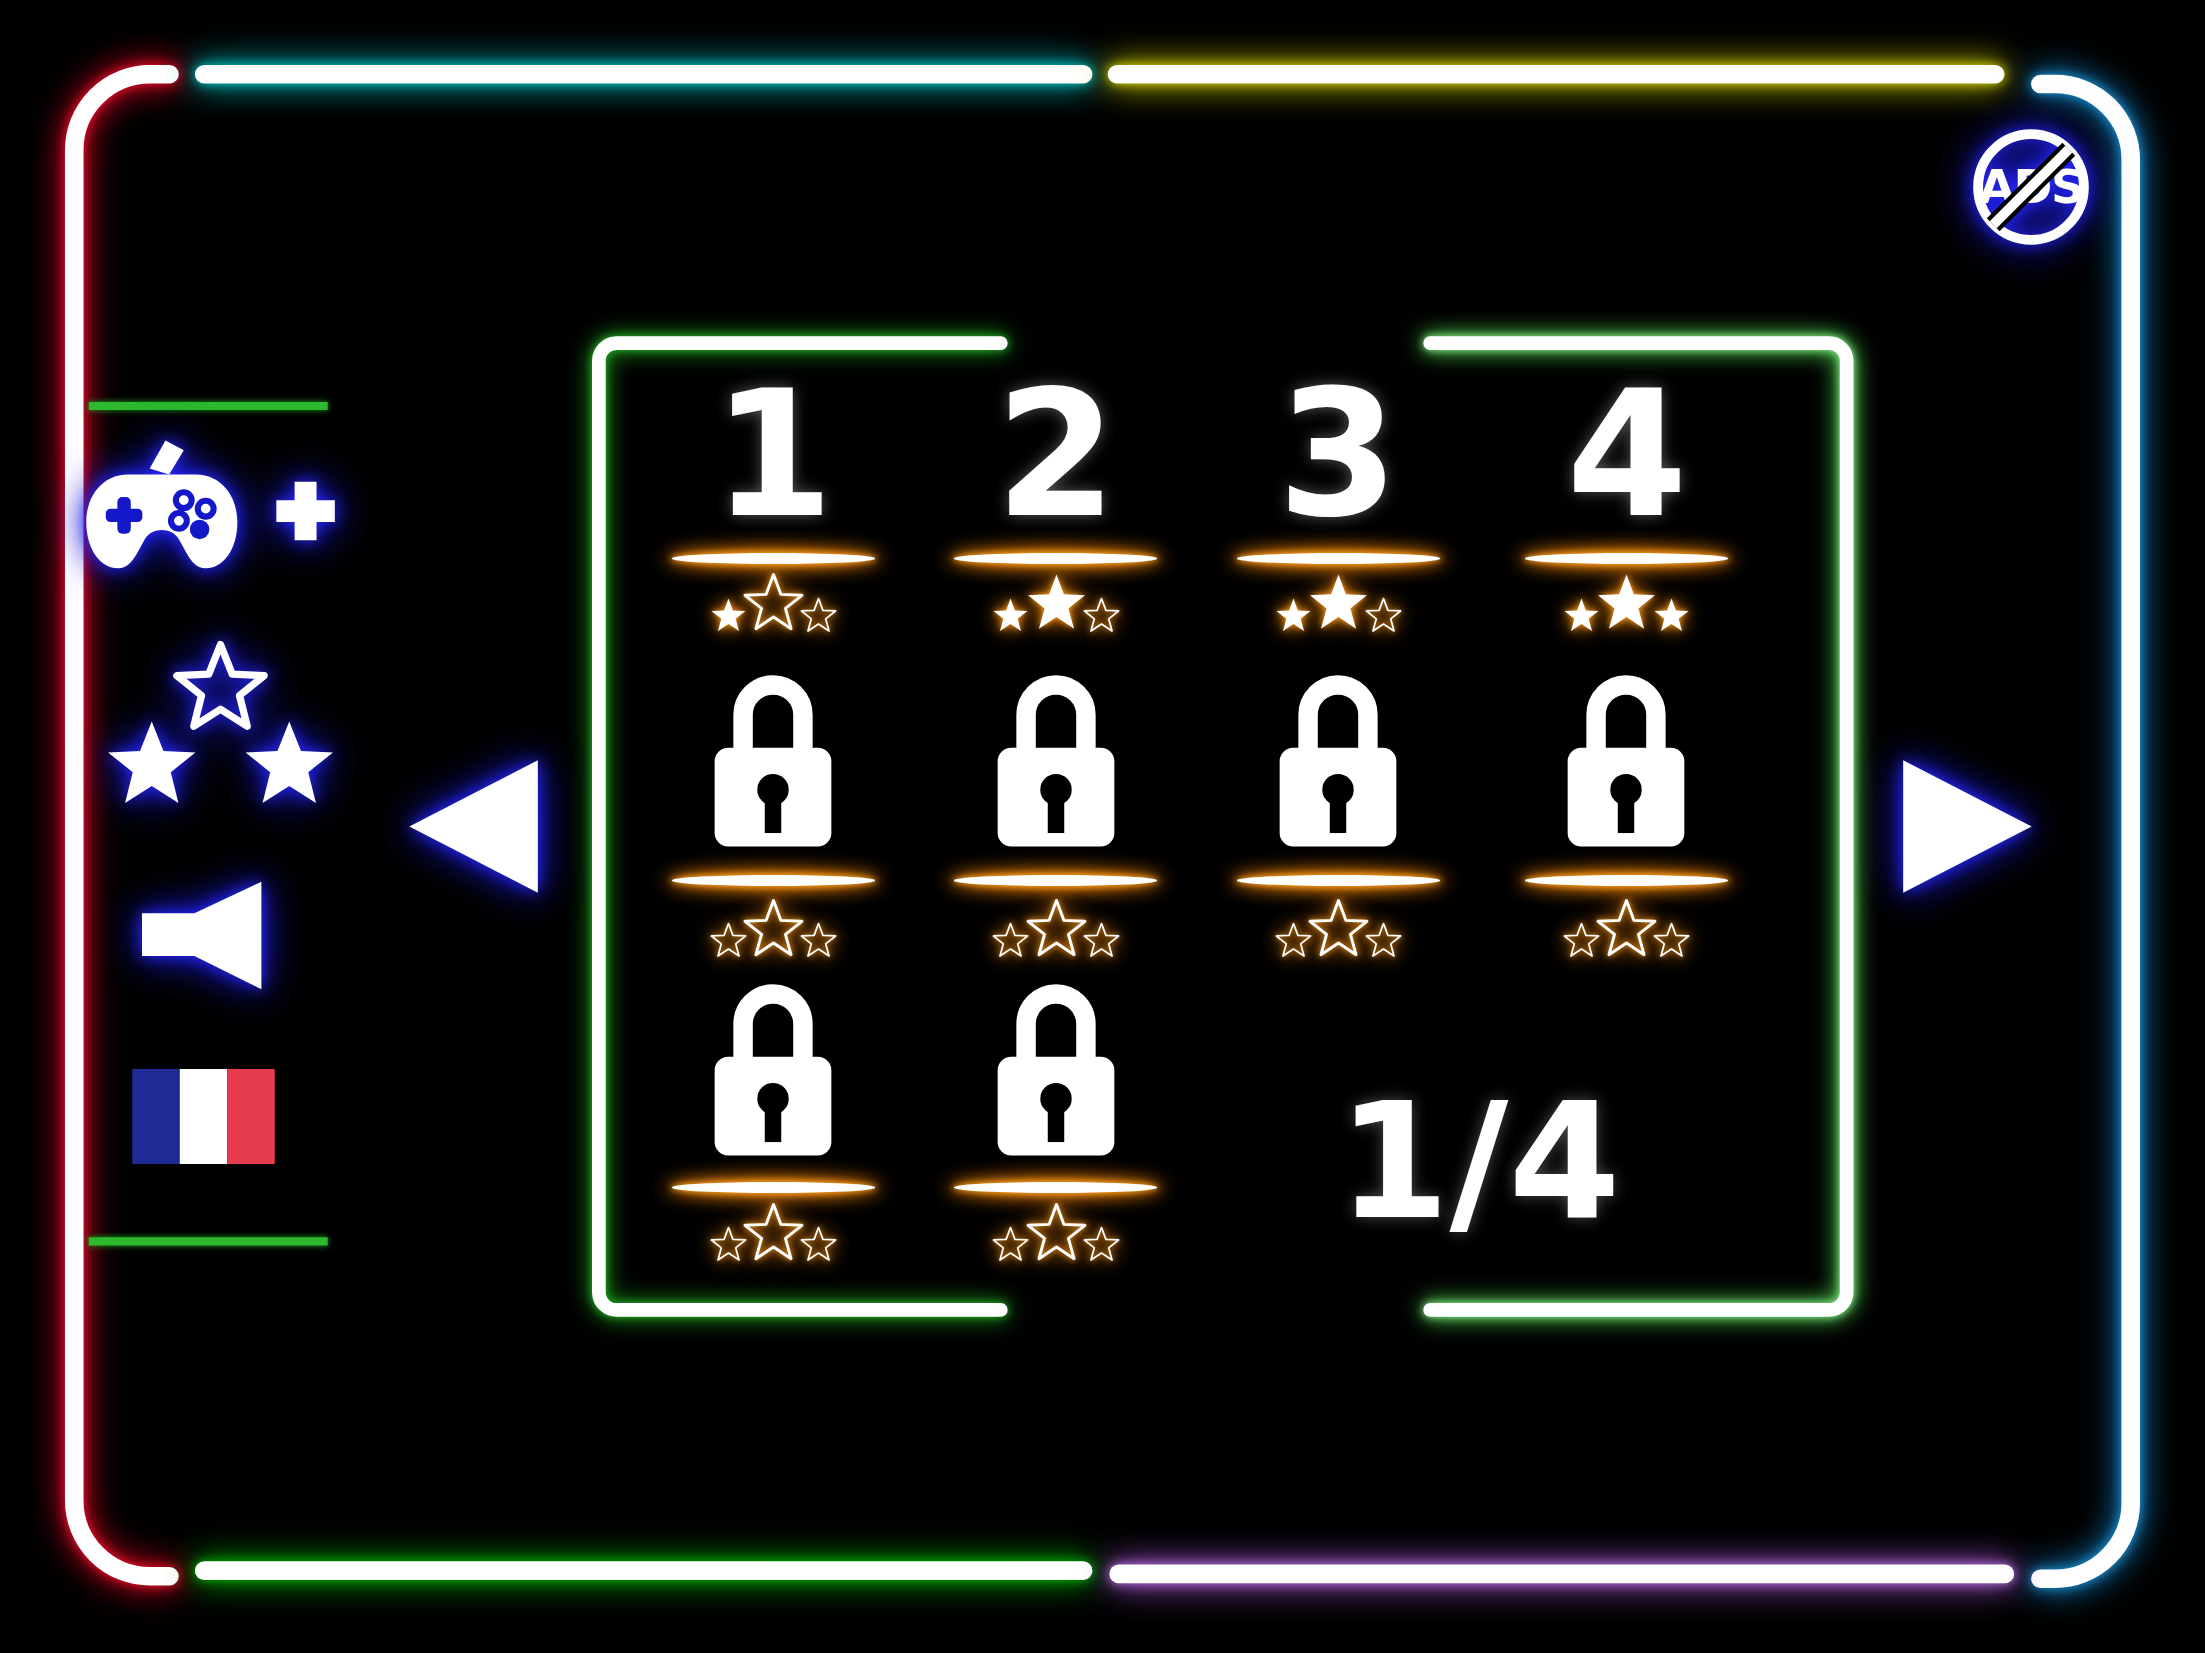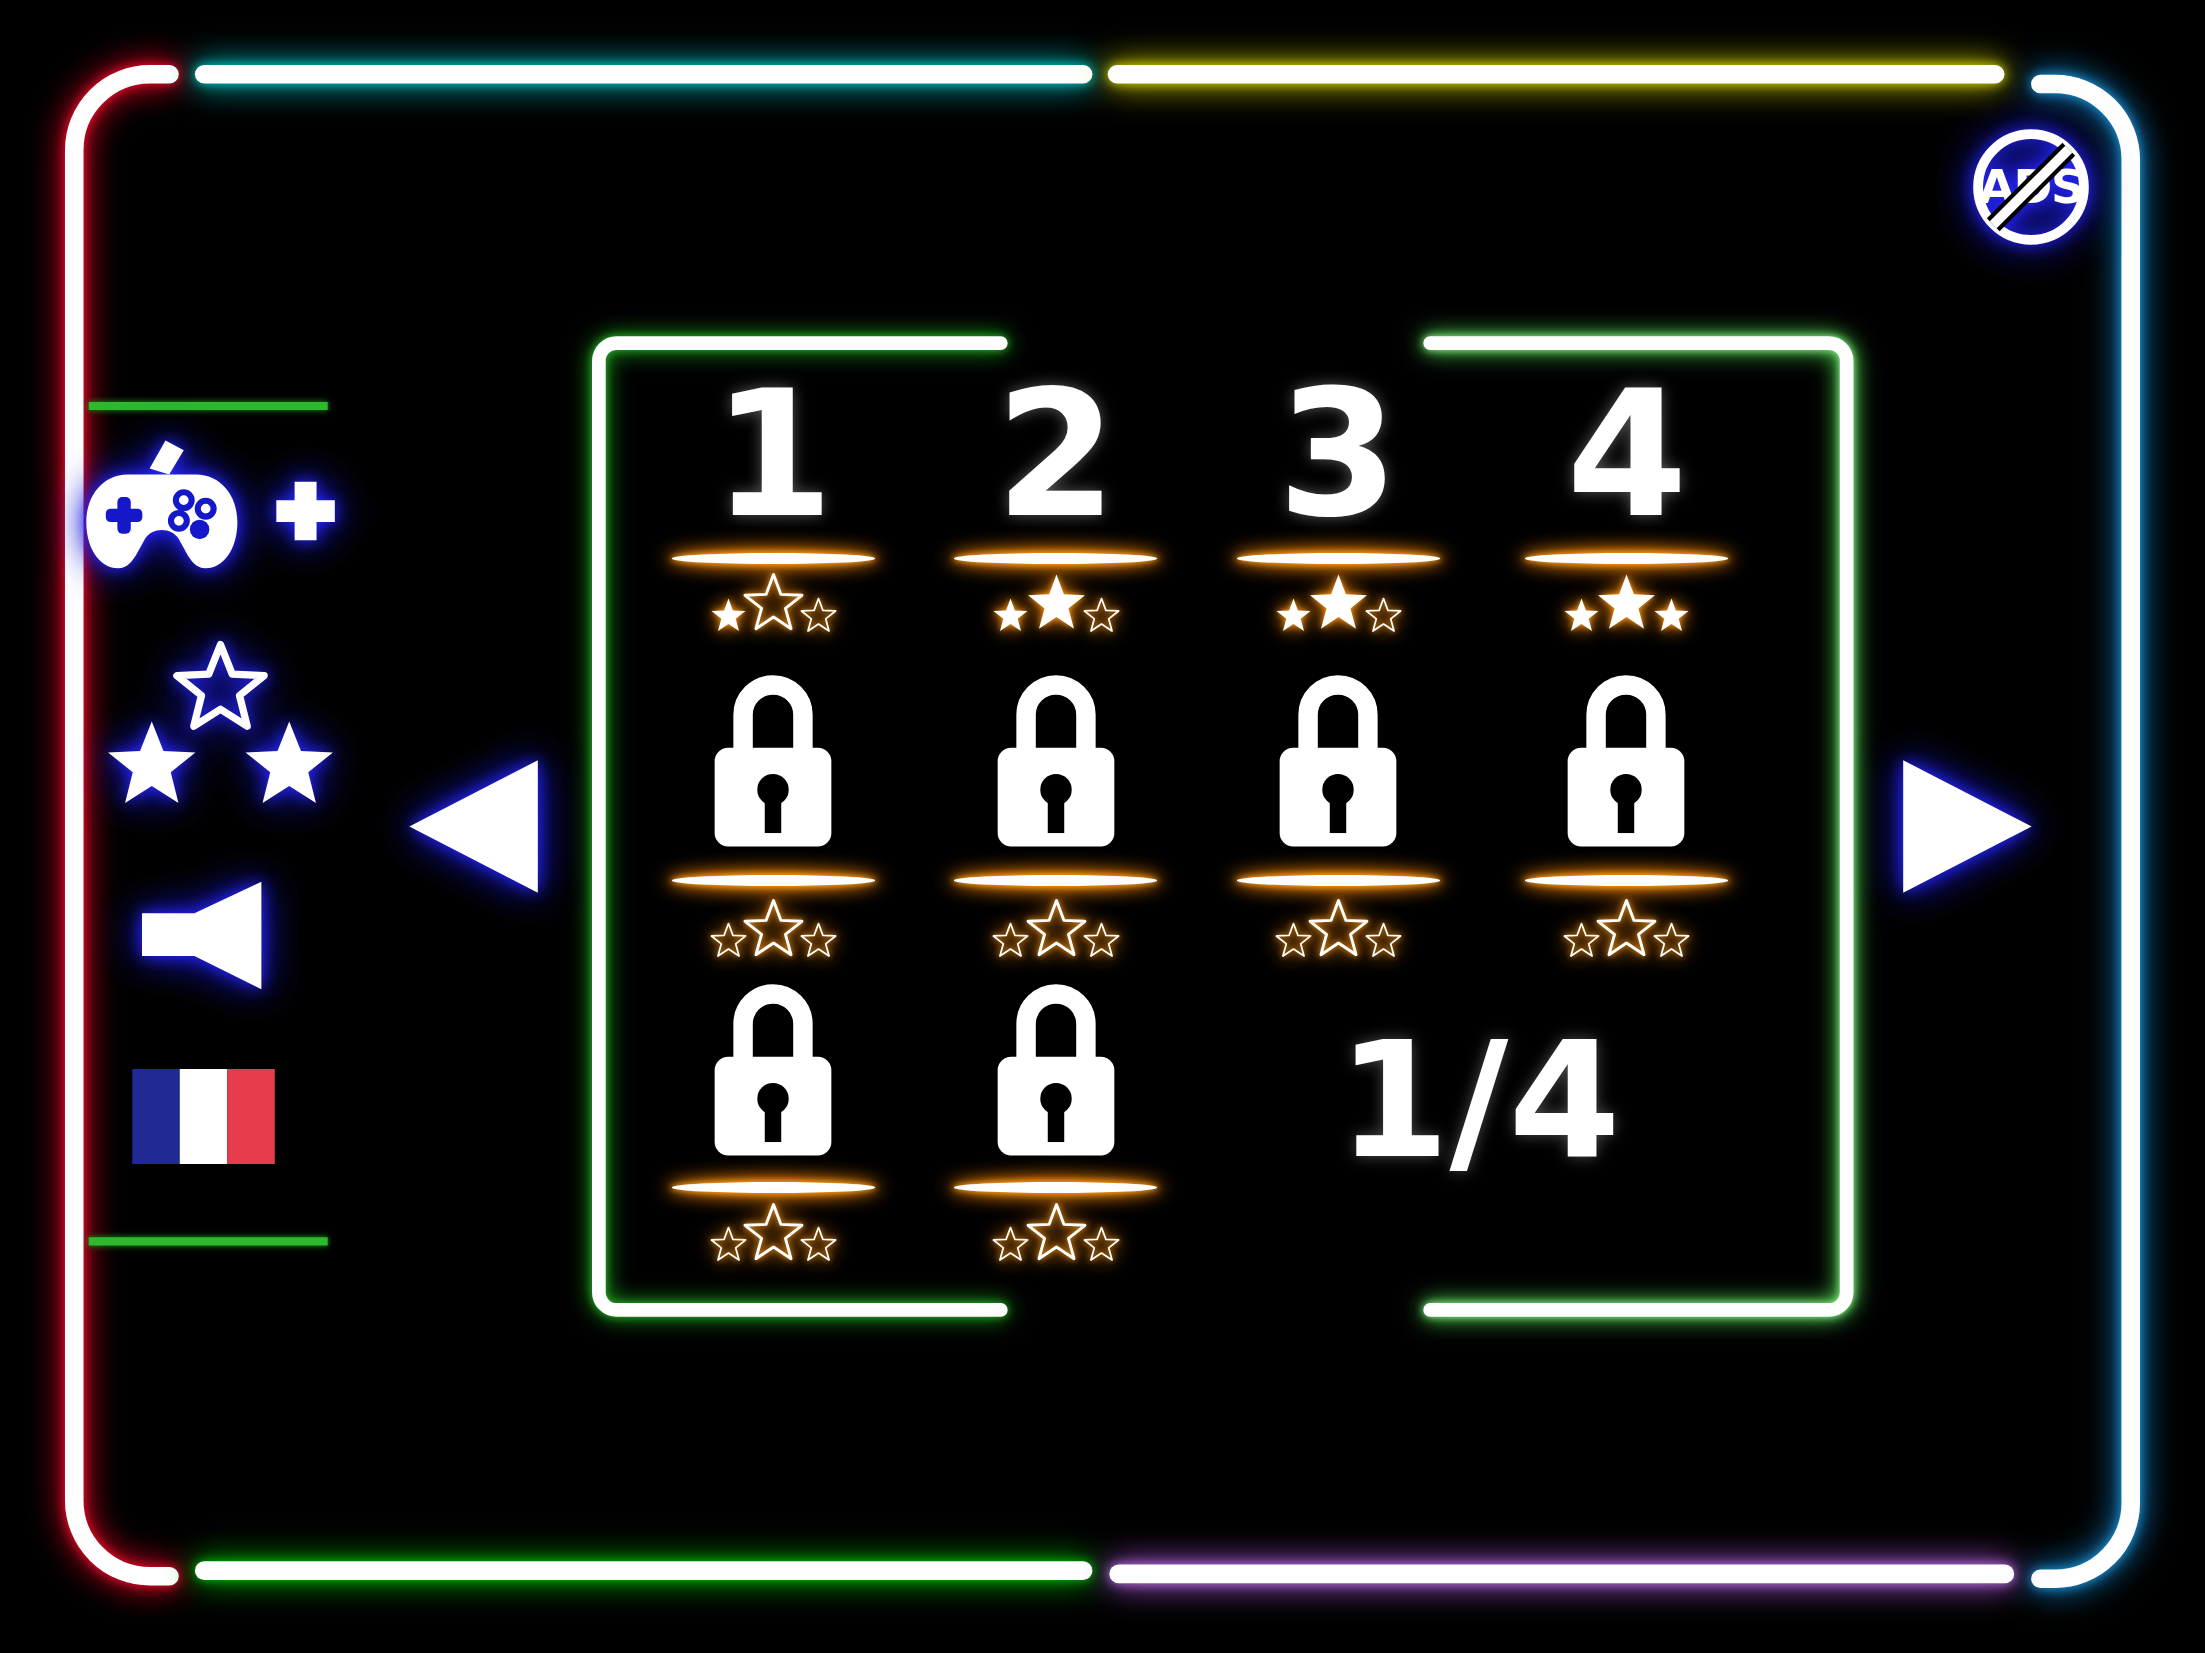--- a/index.html
+++ b/index.html
@@ -17,21 +17,21 @@
   .glow-green{filter:drop-shadow(0 0 7px #00c000) drop-shadow(0 0 20px #00a000);}
   .glow-purple{filter:drop-shadow(0 0 7px #c878f0) drop-shadow(0 0 20px #a855d8);}
   .glow-pgreen{filter:drop-shadow(0 0 5px #28b428) drop-shadow(0 0 14px #189018);}
   .glow-lgreen{filter:drop-shadow(0 0 5px #98ff98) drop-shadow(0 0 14px #50e050);}
   .glow-sgreen{filter:drop-shadow(0 0 4px #1a9a1a);}
   .glow-iconblue{filter:drop-shadow(0 0 7.3px #2828ff) drop-shadow(0 0 19.4px #1818d8);}
   .star{position:absolute;filter:drop-shadow(0 0 3.2px #ffa020) drop-shadow(0 0 9px #e07800);}
 
   .num{position:absolute;transform:translate(-50%,-54%);color:#fff;font-weight:bold;
        font-size:174px;line-height:1;text-shadow:0 0 16px rgba(255,255,255,.35);}
-  .page-ind{position:absolute;left:1479px;top:1107px;transform:translate(-50%,-54%);
+  .page-ind{position:absolute;left:1479px;top:1168px;transform:translate(-50%,-54%);
        color:#fff;font-weight:bold;font-size:161px;line-height:1;
        text-shadow:0 0 16px rgba(255,255,255,.3);}
   .divline{position:absolute;height:10.5px;background:#fff;border-radius:50%;
        box-shadow:0 0 6.5px 1.6px #ffa020,0 0 18px 5.7px #e07800;}
   .lock{position:absolute;}
   .navbtn{position:absolute;width:136px;height:139px;}
   .cell-btn{position:absolute;transform:translate(-50%,-50%);width:242px;height:242px;}
 </style>
 </head>
 <body>

